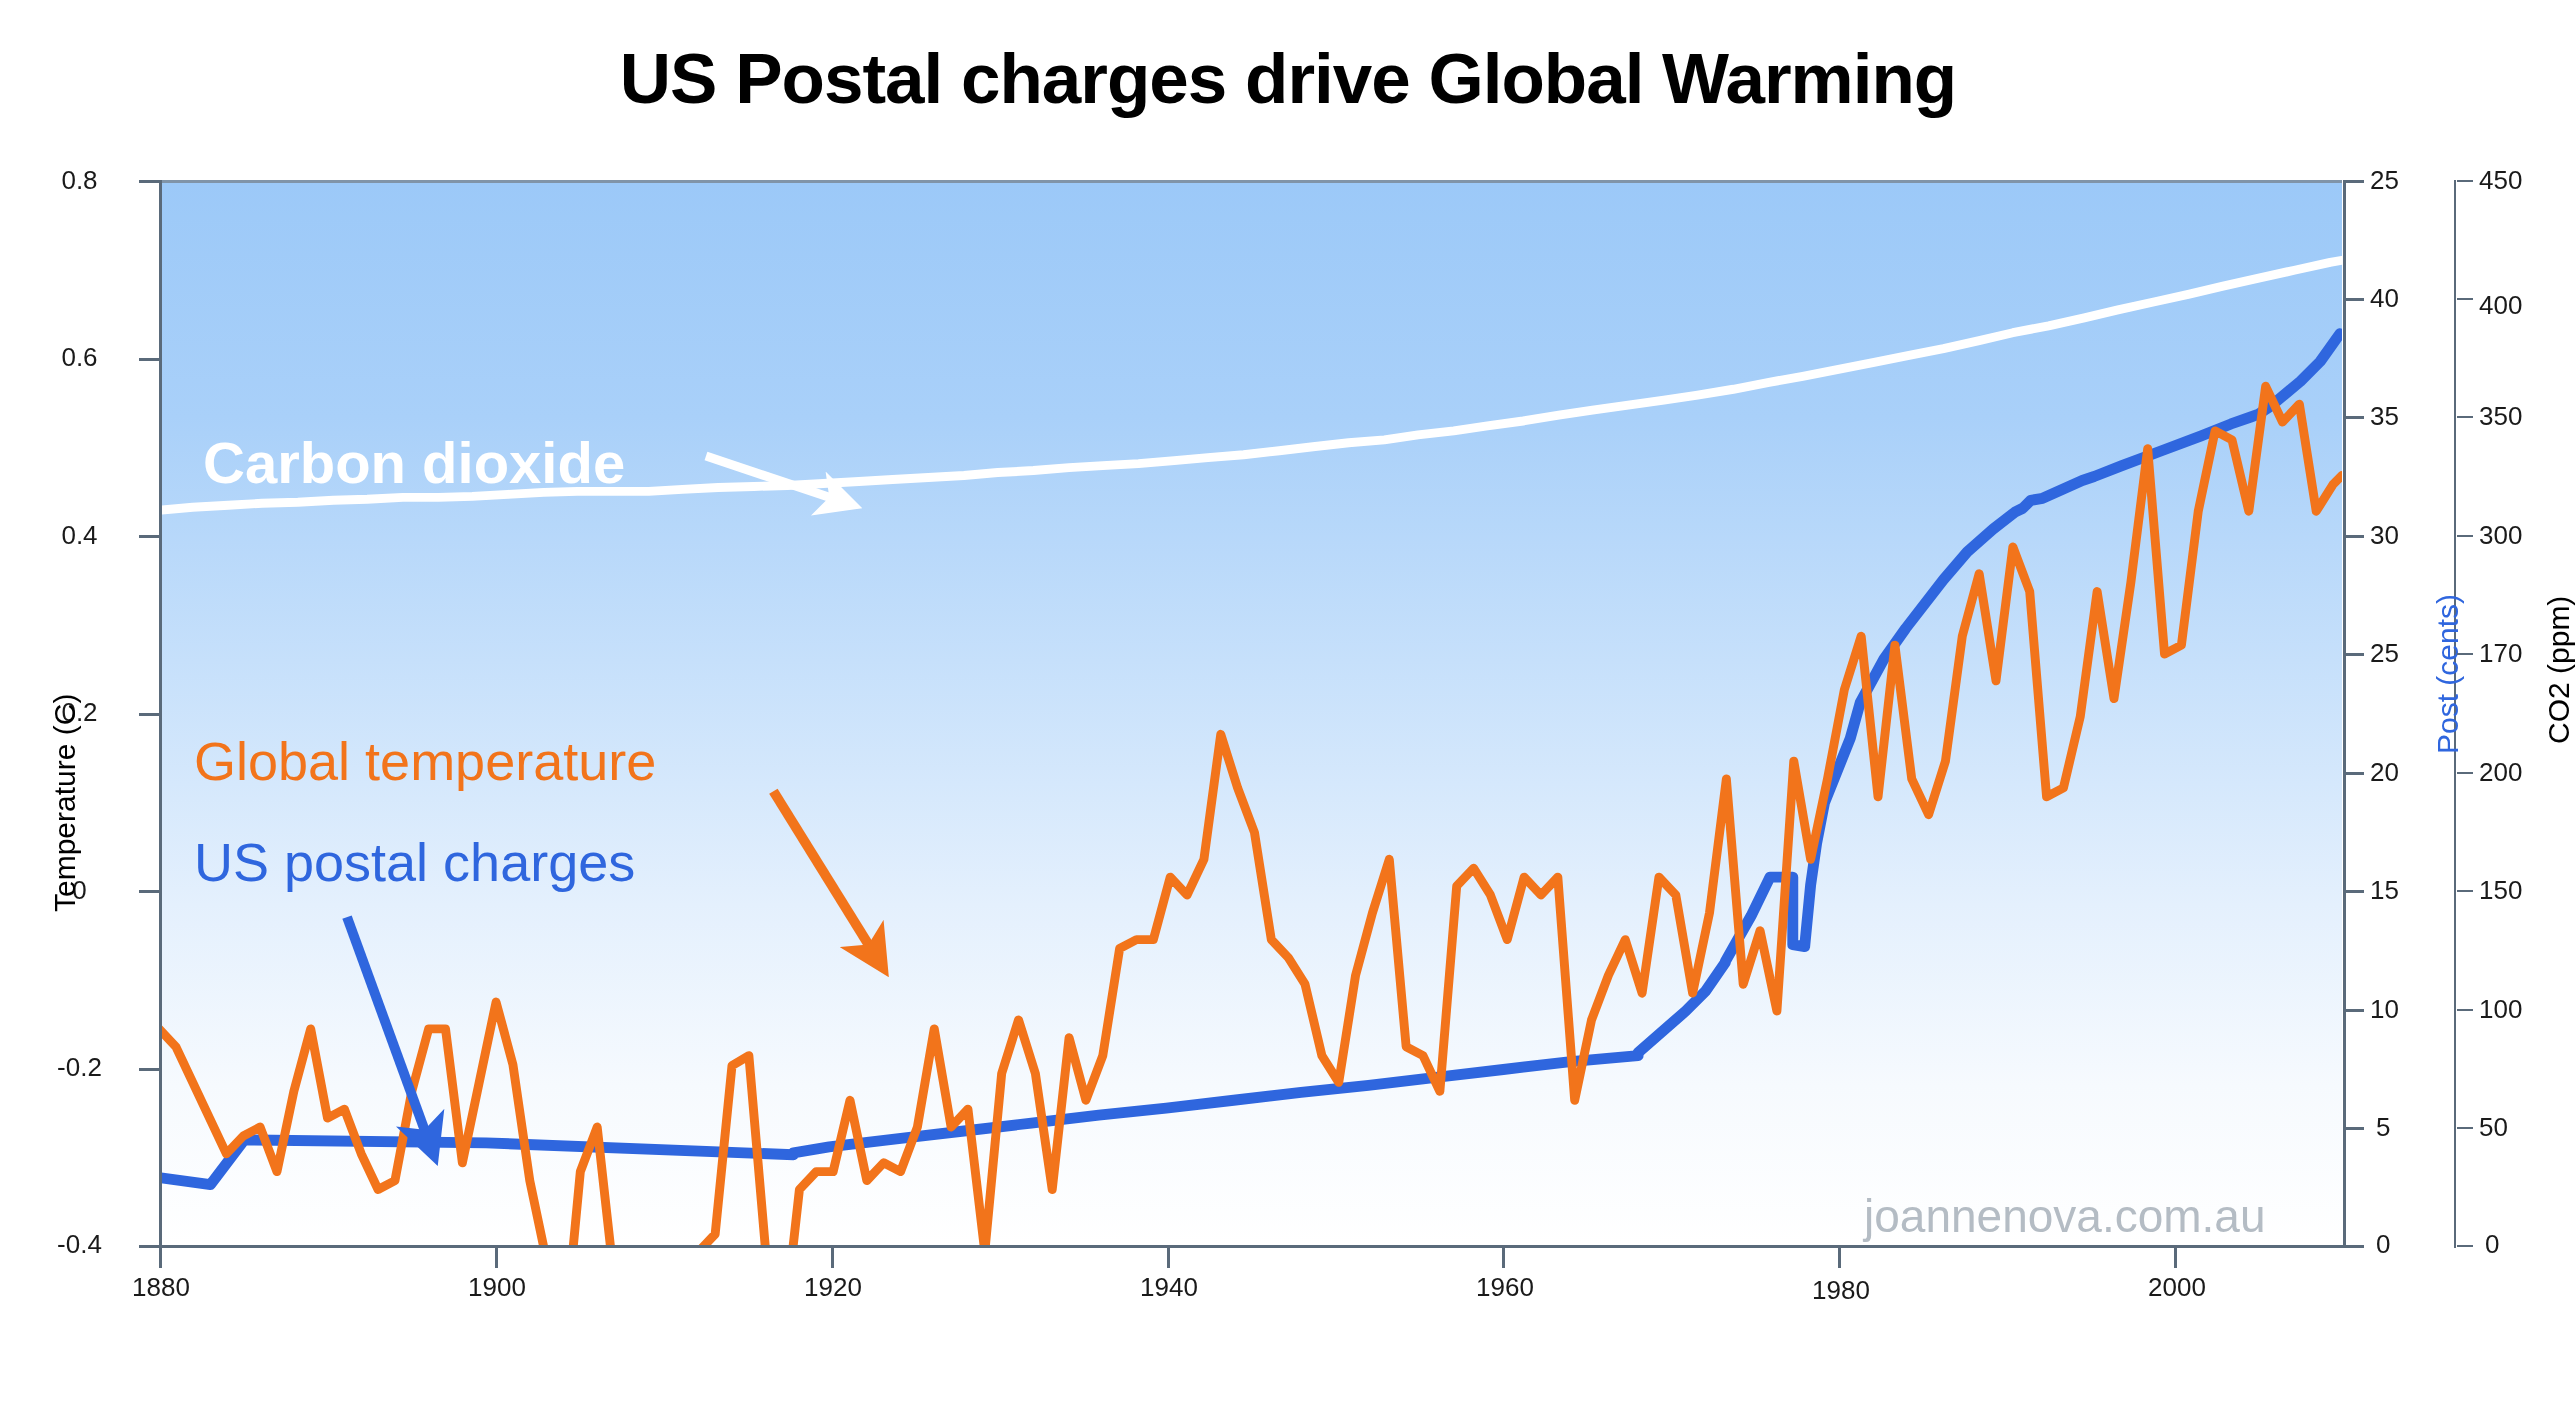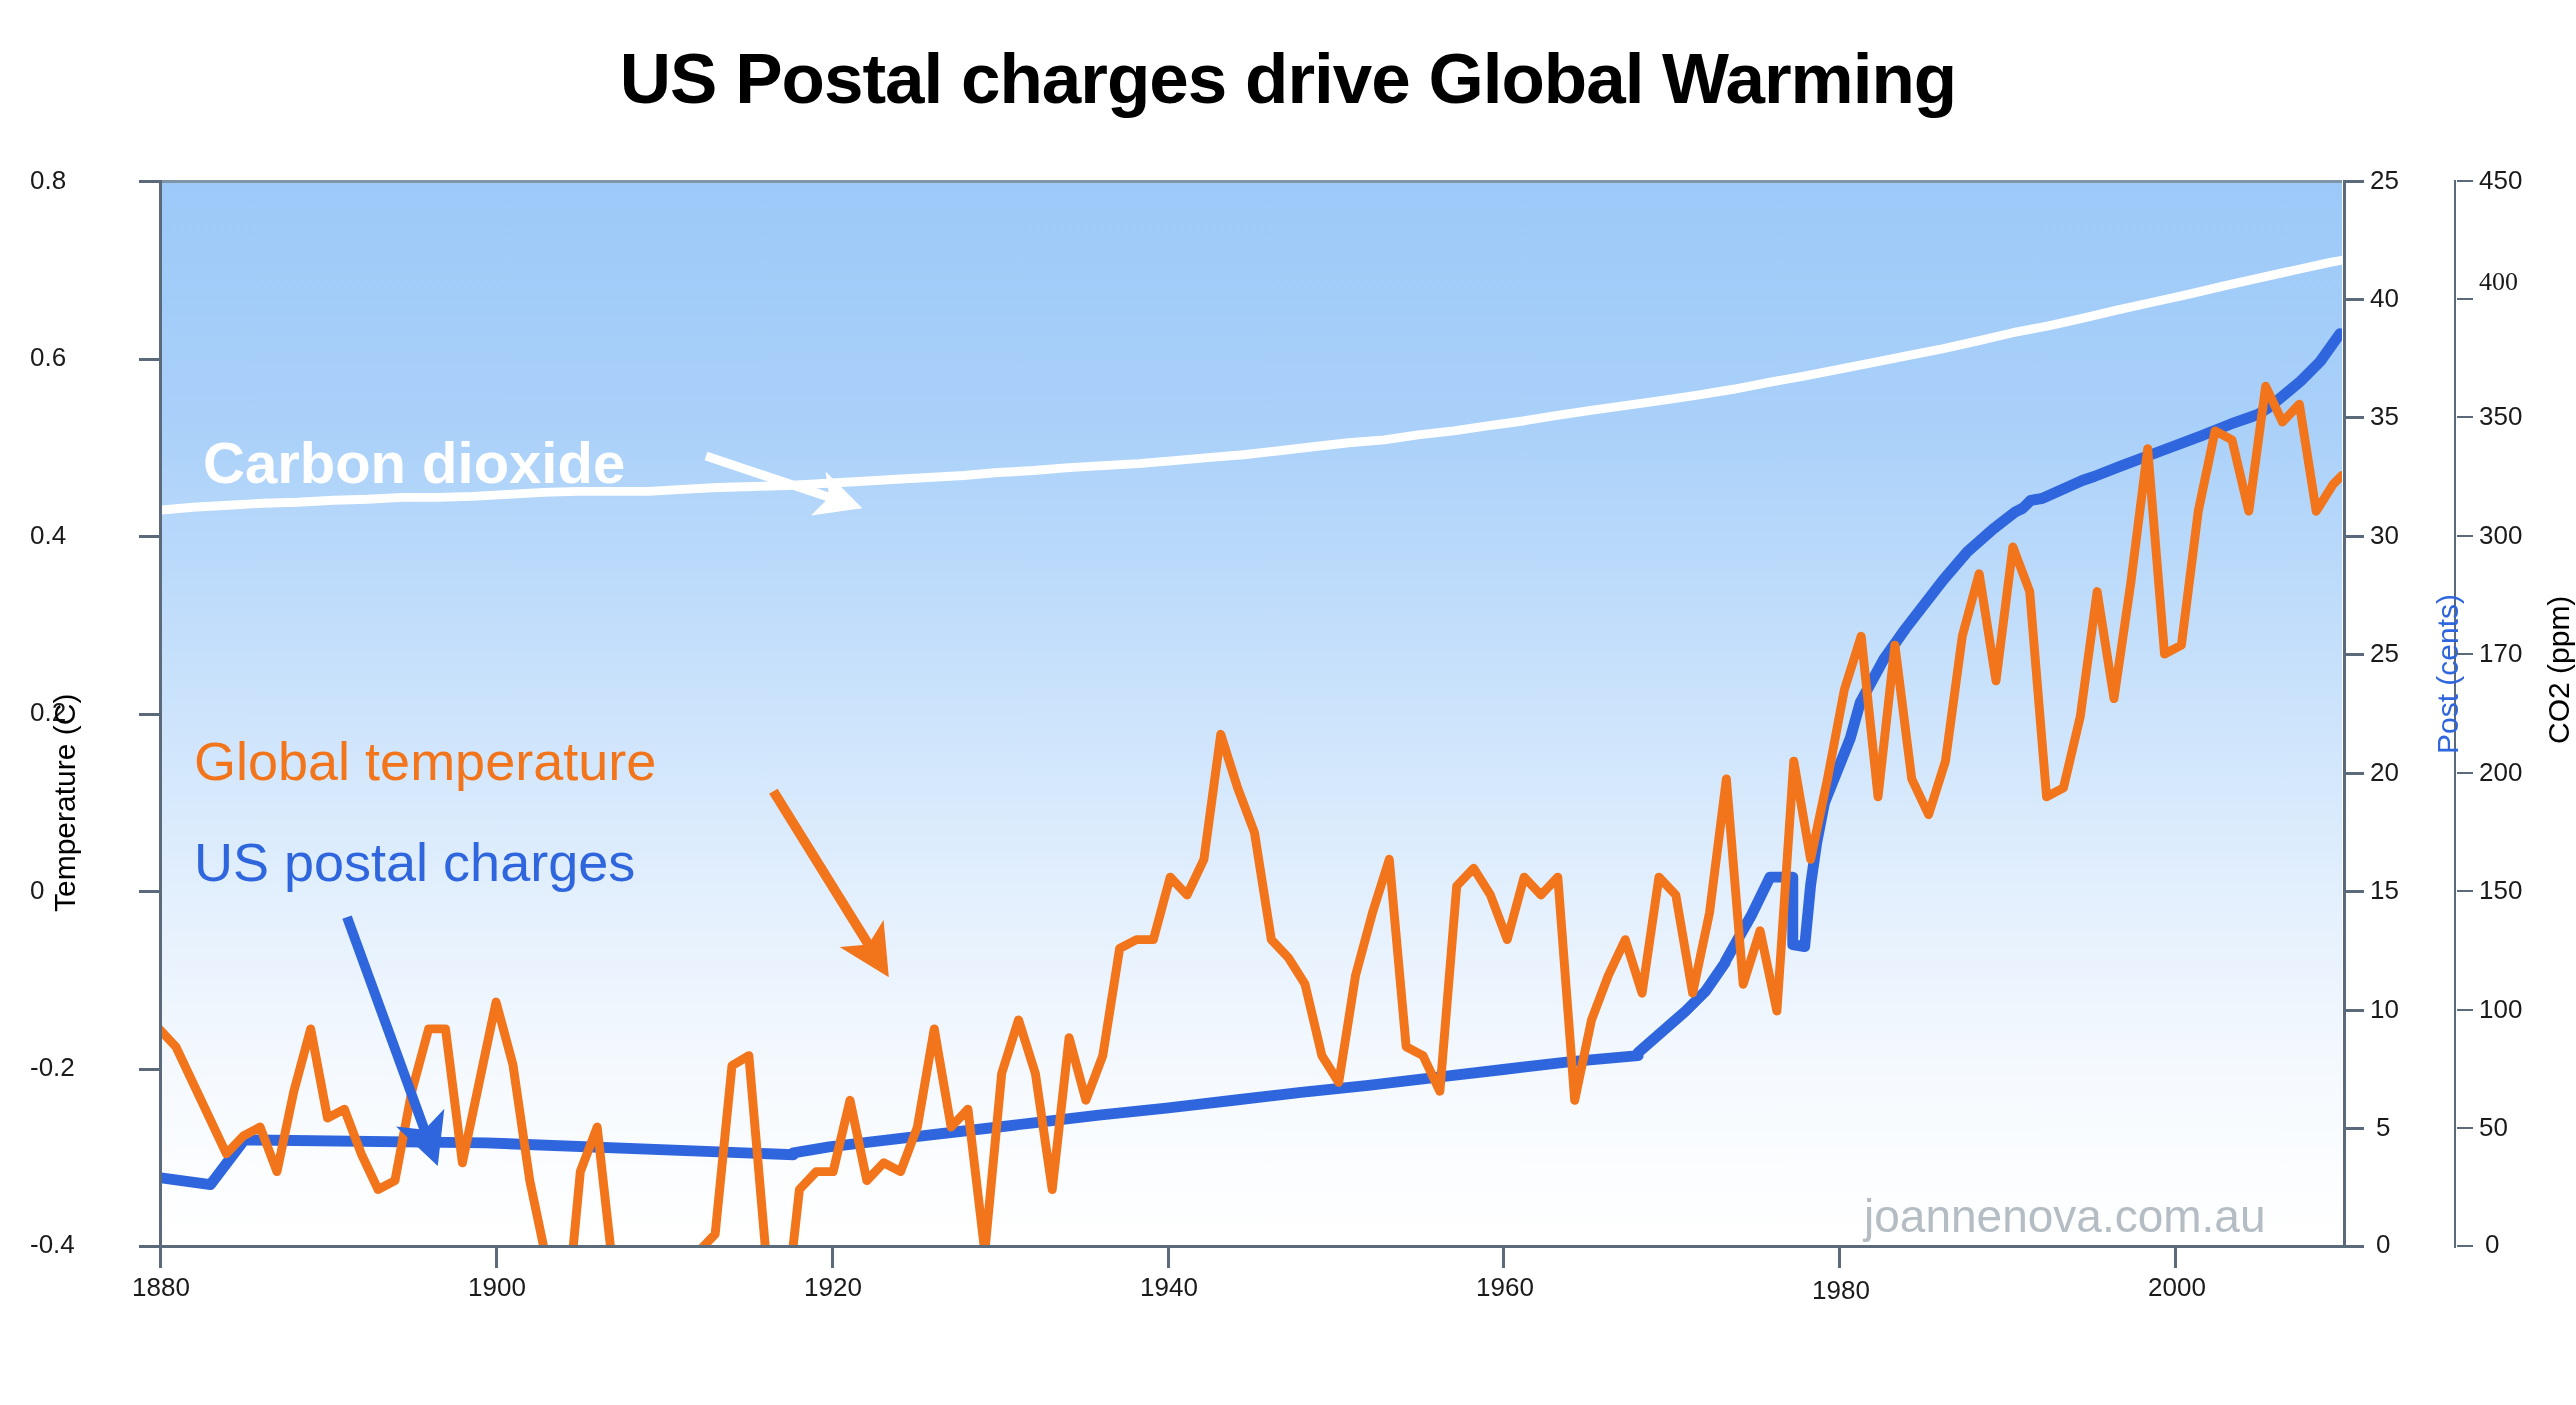--- a/index.html
+++ b/index.html
@@ -45,21 +45,21 @@
 
   .tick{position:absolute;background:#5A6A7A;}
 
   .ticklabel{
     position:absolute;
     font-family:"Liberation Sans Narrow","Liberation Sans",sans-serif;
     font-size:26px;
     color:#1a1a1a;
     white-space:nowrap;
   }
-  .ticklabel.left{text-align:left;}
+  .ticklabel.left{text-align:center;}
 
   .axistitle{
     position:absolute;
     font-family:"Liberation Sans",sans-serif;
     font-size:30px;
     white-space:nowrap;
     transform-origin:0 0;
   }
 
   
@@ -172,21 +172,21 @@
   <div class="tick" style="left:2457px;top:416px;width:16px;height:2px;"></div>
   <div class="tick" style="left:2457px;top:535px;width:16px;height:2px;"></div>
   <div class="tick" style="left:2457px;top:653px;width:16px;height:2px;"></div>
   <div class="tick" style="left:2457px;top:772px;width:16px;height:2px;"></div>
   <div class="tick" style="left:2457px;top:890px;width:16px;height:2px;"></div>
   <div class="tick" style="left:2457px;top:1009px;width:16px;height:2px;"></div>
   <div class="tick" style="left:2457px;top:1127px;width:16px;height:2px;"></div>
   <div class="tick" style="left:2457px;top:1245px;width:16px;height:2px;"></div>
 
   <div class="ticklabel" style="left:2479px;top:165px;">450</div>
-  <div class="ticklabel" style="left:2479px;top:267px;font-family:Liberation Serif, serif;">400</div>
+  <div class="ticklabel" style="left:2479px;top:290px;">400</div>
   <div class="ticklabel" style="left:2479px;top:401px;">350</div>
   <div class="ticklabel" style="left:2479px;top:520px;">300</div>
   <div class="ticklabel" style="left:2479px;top:638px;">170</div>
   <div class="ticklabel" style="left:2479px;top:757px;">200</div>
   <div class="ticklabel" style="left:2479px;top:875px;">150</div>
   <div class="ticklabel" style="left:2479px;top:994px;">100</div>
   <div class="ticklabel" style="left:2479px;top:1112px;">50</div>
   <div class="ticklabel" style="left:2485px;top:1229px;">0</div>
 
   <div class="axistitle" style="left:2542px;top:744px;transform:rotate(-90deg);color:#000000;">CO2 (ppm)</div>

